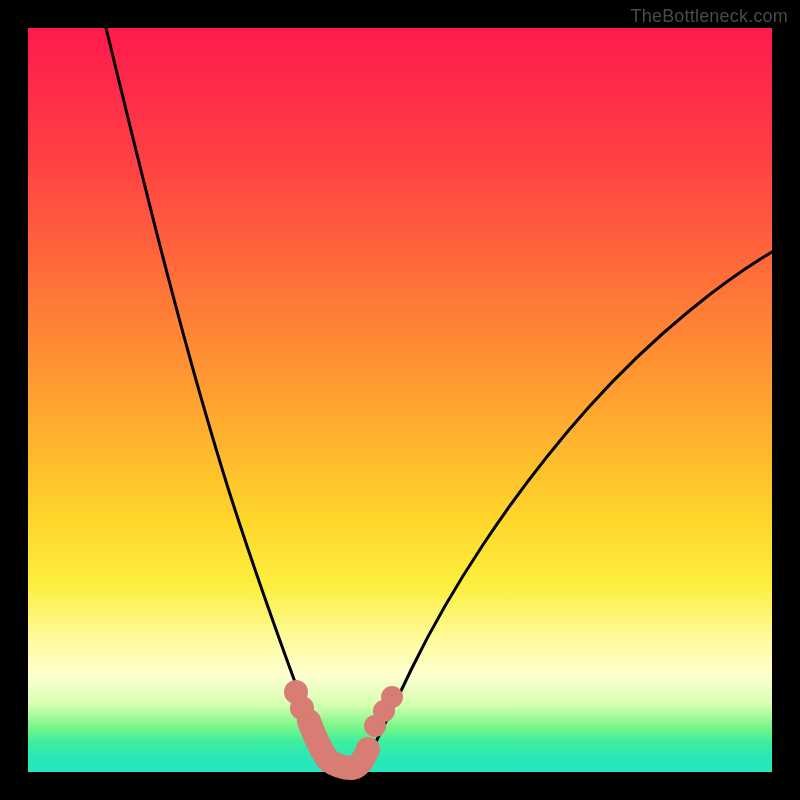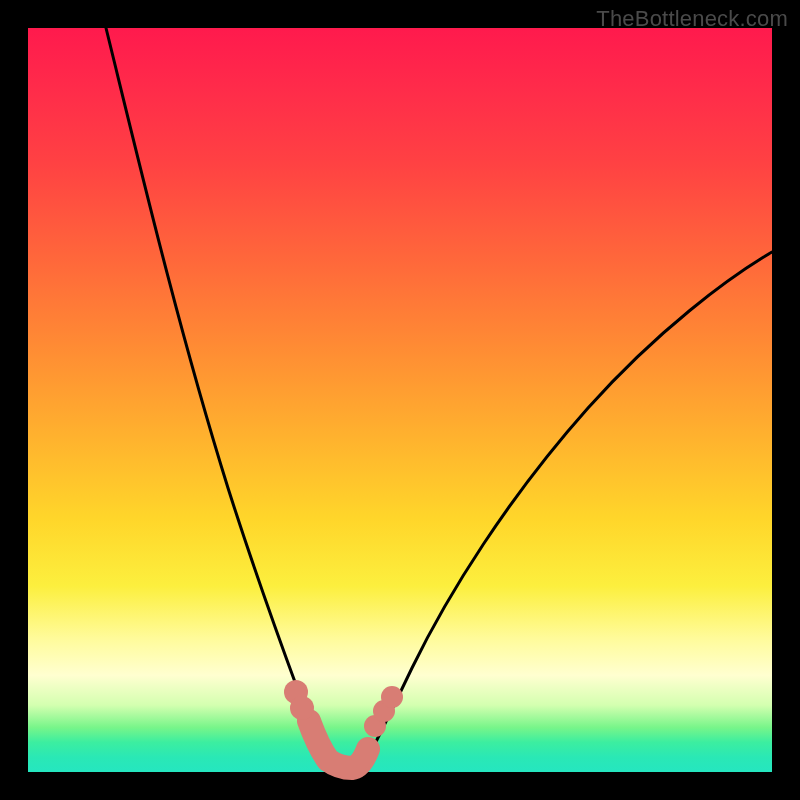--- a/index.html
+++ b/index.html
@@ -43,21 +43,21 @@
       #3ceea0 96%,
       #2ae8b5 98%,
       #25e6c0 100%
     );
   }
   .watermark {
     position: absolute;
     top: 6px;
     right: 12px;
     color: #4a4a4a;
-    font-size: 22px;
+    font-size: 18px;
     font-weight: 500;
     letter-spacing: 0.2px;
     user-select: none;
   }
   svg.curves {
     position: absolute;
     left: 0;
     top: 0;
     width: 744px;
     height: 744px;

